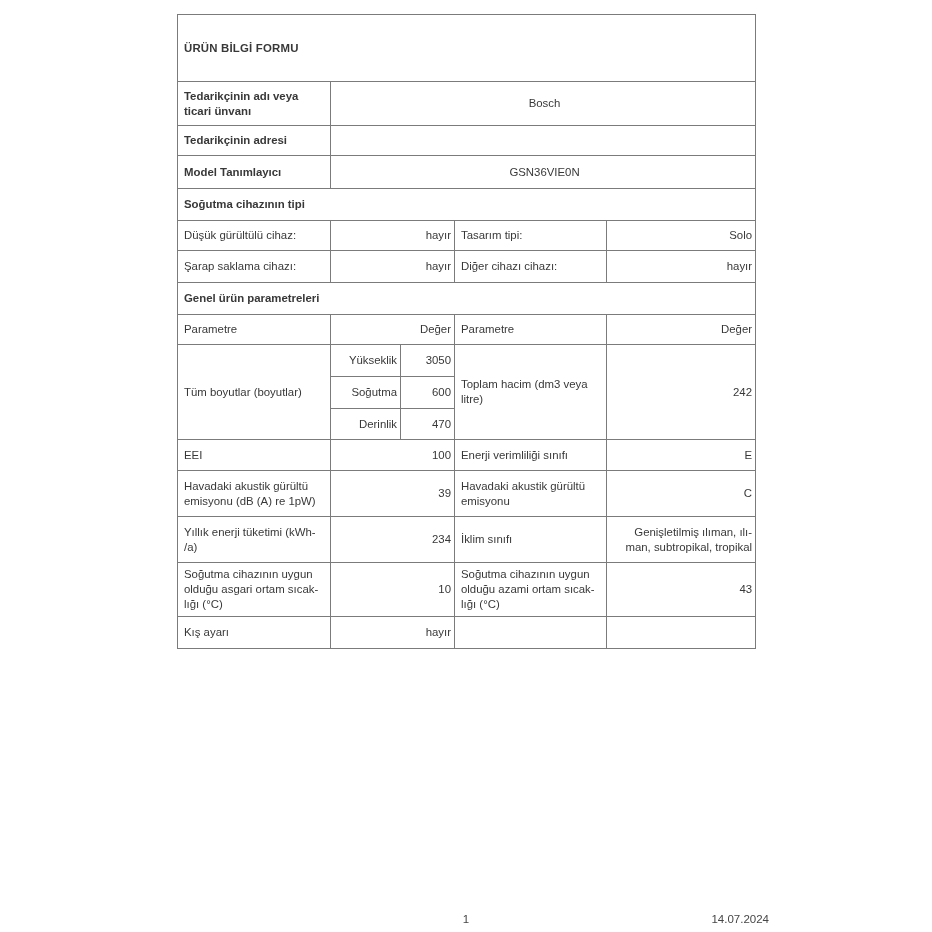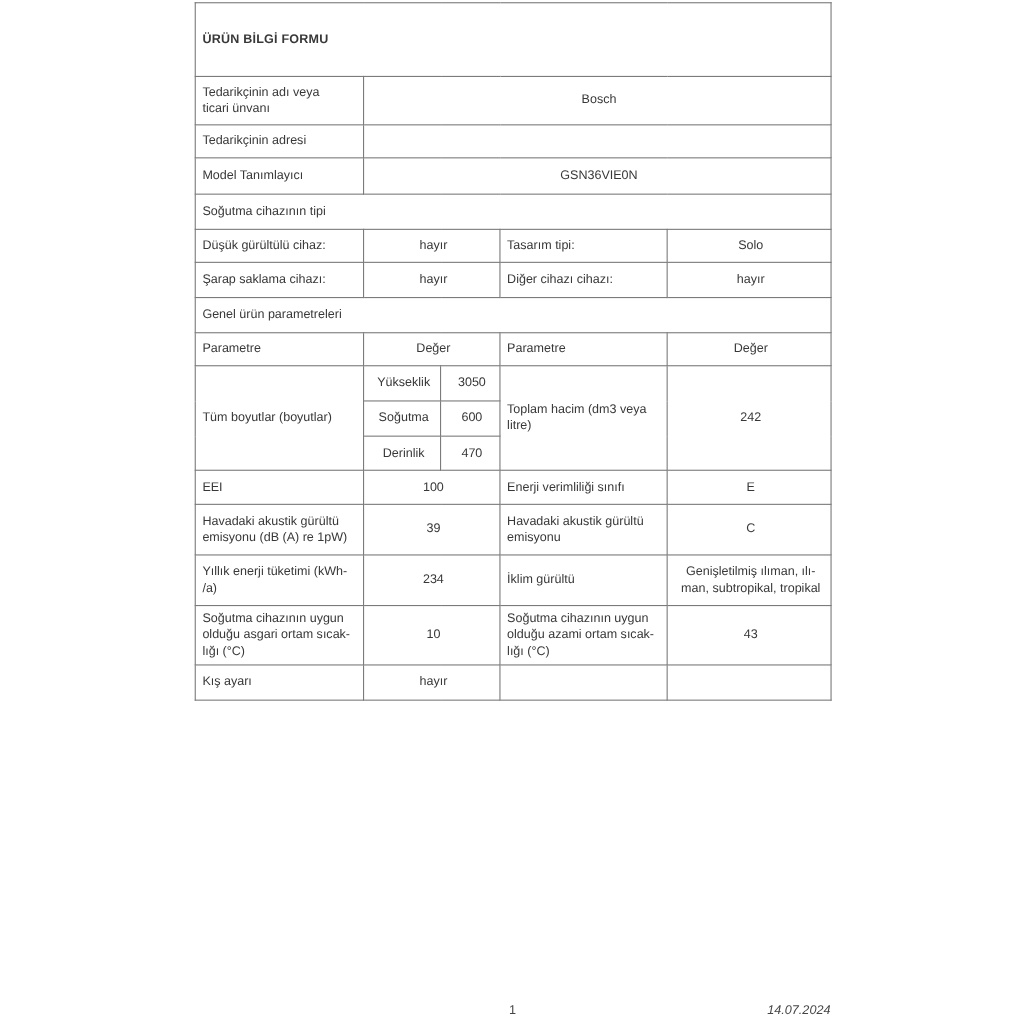--- a/index.html
+++ b/index.html
@@ -8,21 +8,21 @@
     width: 932px;
     height: 932px;
     background: #ffffff;
     font-family: "Liberation Sans", sans-serif;
     color: #383838;
     overflow: hidden;
   }
   table.form {
     position: absolute;
     left: 177px;
-    top: 2px;
+    top: 14px;
     width: 578px;
     border-collapse: collapse;
     table-layout: fixed;
   }
   table.form td {
     border: 1px solid #7b7b7b;
     font-size: 11.4px;
     line-height: 15px;
     padding: 4px 3px 4px 6px;
     vertical-align: middle;
@@ -30,42 +30,41 @@
     overflow: hidden;
   }
   td.title-cell {
     font-size: 16.5px;
     font-weight: bold;
     letter-spacing: 0.2px;
     vertical-align: top;
     padding: 9px 6px 4px 7px;
     white-space: pre;
   }
-  .b   { font-weight: normal; }
-  .cc  { text-align: center; padding-left: 2px; padding-right: 2px; }
+  .b   { font-weight: bold; }
+  .cc  { text-align: right; padding-left: 2px; padding-right: 2px; }
   .vl  { text-align: center; padding-left: 8px; }
   .footer {
     position: absolute;
     left: 0;
     top: 913px;
     width: 932px;
     height: 18px;
     font-size: 11.5px;
     color: #464646;
   }
   .pgnum {
     position: absolute;
     left: 0;
     width: 100%;
     text-align: center;
   }
   .date {
     position: absolute;
-    right: 177px;
-    font-style: italic;
+    right: 163px;
   }
 </style>
 </head>
 <body>
 
 <div class="page">
 
   <table class="form">
     <colgroup>
       <col style="width:153px">
@@ -157,21 +156,21 @@
         <td colspan="2" class="cc">39</td>
         <td>Havadaki akustik gürültü
 emisyonu</td>
         <td class="cc">C</td>
       </tr>
 
       <tr style="height:46px">
         <td>Yıllık enerji tüketimi (kWh-
 /a)</td>
         <td colspan="2" class="cc">234</td>
-        <td>İklim gürültü</td>
+        <td>İklim sınıfı</td>
         <td class="cc">Genişletilmiş ılıman, ılı-
 man, subtropikal, tropikal</td>
       </tr>
 
       <tr style="height:53px">
         <td>Soğutma cihazının uygun
 olduğu asgari ortam sıcak-
 lığı (°C)</td>
         <td colspan="2" class="cc">10</td>
         <td>Soğutma cihazının uygun

